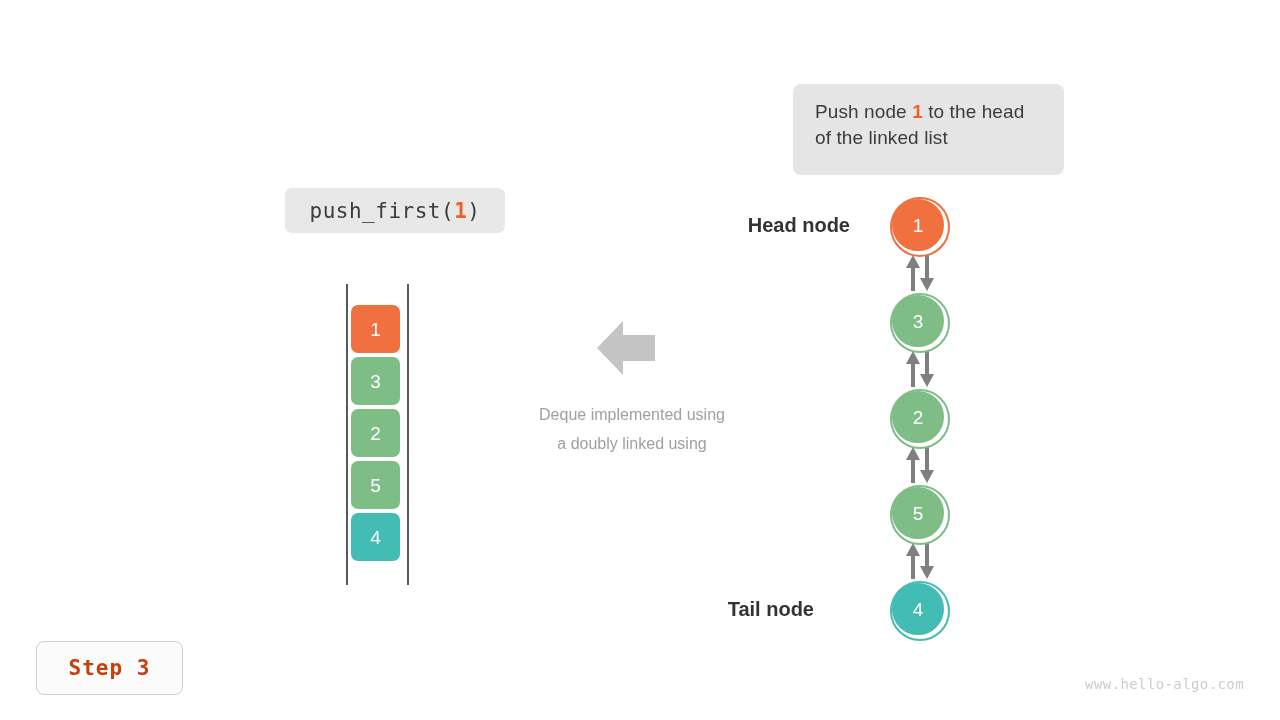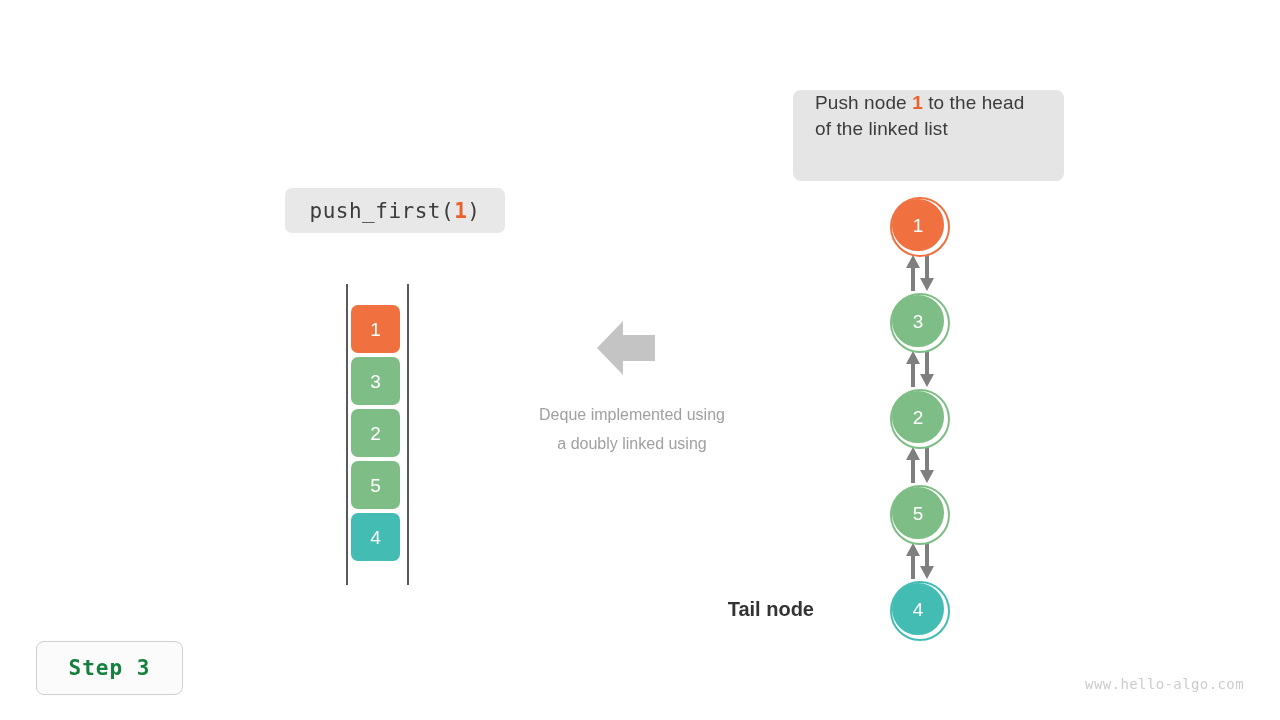--- a/index.html
+++ b/index.html
@@ -16,29 +16,29 @@
   #stage {
     position: relative;
     width: 1280px;
     height: 720px;
   }
 
   
   #callout {
     position: absolute;
     left: 793px;
-    top: 90px;
+    top: 84px;
     width: 271px;
     height: 91px;
     background: #e5e5e5;
     border-radius: 8px;
     box-sizing: border-box;
-    padding: 0 22px;
-    display: flex;
-    align-items: flex-start;
+    padding: 24px 22px;
+    display: flex;
+    align-items: flex-end;
   }
   #callout .calloutText {
     font-size: 19px;
     line-height: 26px;
     color: #3c3c3c;
     letter-spacing: 0.1px;
   }
   .hl-orange {
     color: #ec612a;
     font-weight: bold;
@@ -177,21 +177,21 @@
     height: 52px;
     border: 1px solid #cfcfcf;
     border-radius: 8px;
     background: #fbfbfb;
     display: flex;
     align-items: center;
     justify-content: center;
     font-family: "DejaVu Sans Mono", "Liberation Mono", monospace;
     font-size: 21px;
     font-weight: bold;
-    color: #15803d;
+    color: #c2410c;
     letter-spacing: 1px;
   }
 
   
   #watermark {
     position: absolute;
     right: 36px;
     top: 676px;
     font-family: "DejaVu Sans Mono", "Liberation Mono", monospace;
     font-size: 14px;
@@ -228,20 +228,21 @@
 
   <svg id="midArrow" viewBox="0 0 58 54">
     <polygon id="midArrowShape" points="0,27 26,0 26,14 58,14 58,40 26,40 26,54" fill="#c4c4c4"></polygon>
   </svg>
 
   <div id="caption">
     <div>Deque implemented using</div>
     <div>a doubly linked using</div>
   </div>
 
+  <div class="sideLabel" id="headLabel">Head node</div>
   <div class="sideLabel" id="tailLabel">Tail node</div>
 
   <div id="listCol">
       <div class="linkArrows" style="top: 60px; height: 36px;"><svg width="64" height="36" viewBox="0 0 64 36">
           <g>
             <line x1="25" y1="36" x2="25" y2="9" stroke="#7f7f7f" stroke-width="4"></line>
             <polygon points="25,0 32,13 18,13" fill="#7f7f7f"></polygon>
           </g>
           <g>
             <line x1="39" y1="0" x2="39" y2="27" stroke="#7f7f7f" stroke-width="4"></line>

